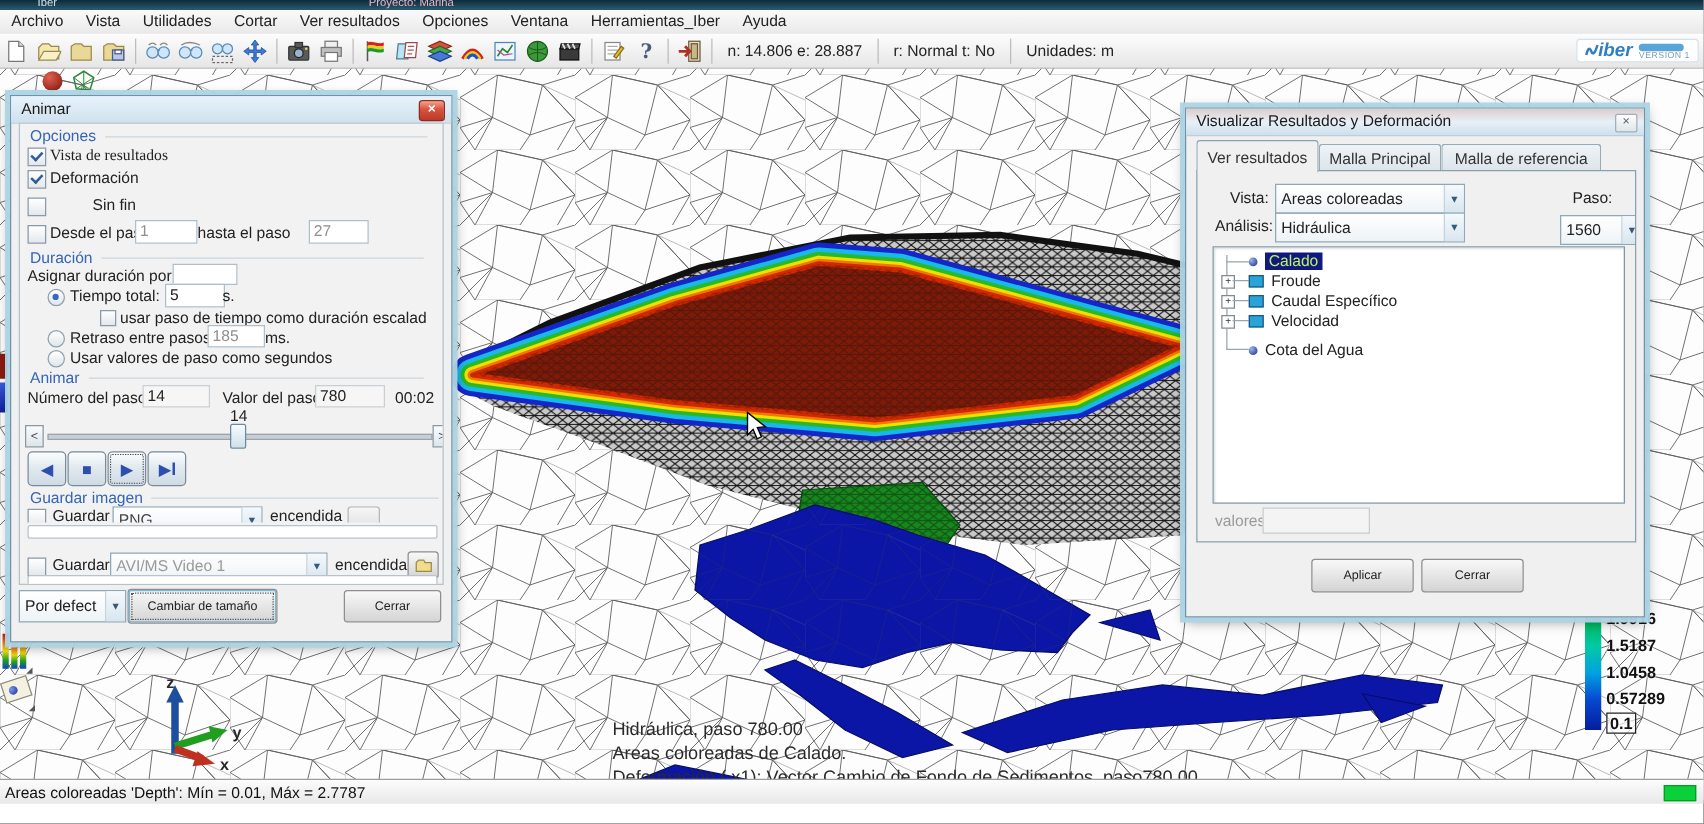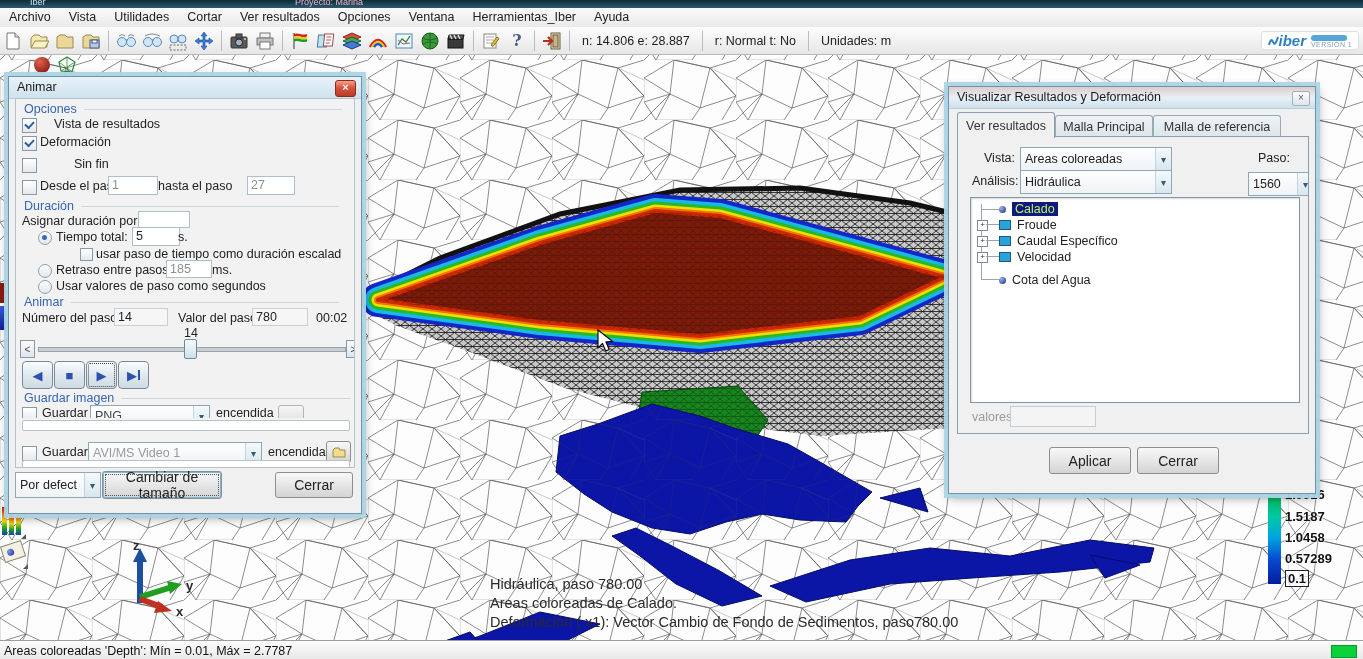--- a/index.html
+++ b/index.html
@@ -18,21 +18,21 @@
   .ti{width:24px;height:24px;display:inline-flex;align-items:center;justify-content:center;margin:0 1px;}
   .tsep{width:1px;height:20px;background:#bcbcbc;margin:0 4px;}
   .tb-text{font-size:12.5px;color:#222;padding:0 8px;white-space:nowrap;}
   .logo-box{margin-left:auto;margin-right:4px;background:#fff;border:1px solid #d5e2ec;border-radius:3px;
             padding:1px 6px;display:flex;align-items:flex-end;gap:5px;}
   .logo-iber{color:#2f7fc1;font-weight:bold;font-style:italic;font-size:15px;line-height:15px;}
   .logo-ver{display:flex;flex-direction:column;align-items:flex-start;}
   .logo-pill{width:36px;height:6px;border-radius:3px;background:#58a6d8;}
   .logo-vtext{font-size:7px;color:#7d9cb5;letter-spacing:.4px;}
   
-  .statusbar{left:0;top:640px;width:1363px;height:19px;background:linear-gradient(#fcfcfc,#e8e8e8);
+  .statusbar{left:0;top:623px;width:1363px;height:19px;background:linear-gradient(#fcfcfc,#e8e8e8);
              border-top:1px solid #9e9e9e;z-index:6;display:flex;align-items:center;}
   .statusbar span{padding-left:4px;font-size:12.5px;color:#111;}
   .status-chip{position:absolute;right:6px;top:4px;width:20px;height:11px;background:#0ad03a;border:1px solid #089a2a;}
   
   .dialog{background:#f0f0f0;border:1px solid #6f93a8;box-shadow:0 0 0 4px rgba(173,212,228,.95),1px 3px 10px rgba(0,0,0,.45);z-index:5;}
   .dlg-title{position:absolute;left:0;top:0;right:0;height:21px;background:linear-gradient(#e8f2fa,#cfe2ef);
              border-bottom:1px solid #b9cfdd;font-size:12.5px;color:#1a1a1a;line-height:21px;padding-left:8px;}
   .close-red{position:absolute;width:19px;height:15px;border-radius:3px;background:linear-gradient(#f5a088,#d9513d 45%,#b93c28);
              border:1px solid #8e2a1a;color:#fff;font-size:11px;line-height:13px;text-align:center;font-weight:bold;}
   .close-gray{position:absolute;width:16px;height:13px;border-radius:2px;background:linear-gradient(#fdfdfd,#dfe5ea);
@@ -48,21 +48,21 @@
   .radio.sel::after{content:"";position:absolute;left:3px;top:3px;width:5px;height:5px;border-radius:50%;background:#3a66c8;}
   .tfield{position:absolute;border:1px solid #aebfcb;background:#fff;font-size:12.5px;color:#8f8f8f;padding:0 3px;
           overflow:hidden;white-space:nowrap;}
   .tfield.dark{color:#222;}
   .combo{position:absolute;border:1px solid #8fa8b8;background:linear-gradient(#fff,#eef3f6);font-size:12.5px;color:#444;
          display:flex;align-items:center;}
   .combo .cval{flex:1;padding:0 4px;overflow:hidden;white-space:nowrap;}
   .combo .carw{width:15px;text-align:center;color:#365a7a;font-size:10px;border-left:1px solid #c3d2dc;
                background:linear-gradient(#f4f9fc,#d8e6ef);align-self:stretch;display:flex;align-items:center;justify-content:center;}
   .w7btn{position:absolute;background:linear-gradient(#f8f8f8,#e8e8e8 45%,#d4d4d4);border:1px solid #8e8e8e;border-radius:3px;
-         font-size:14px;color:#222;text-align:center;display:flex;align-items:center;justify-content:center;}
+         font-size:10px;color:#222;text-align:center;display:flex;align-items:center;justify-content:center;}
   .w7btn.focus{outline:1px dotted #555;outline-offset:-4px;box-shadow:0 0 0 1px #7ab8da inset;}
   .hscroll{position:absolute;height:9px;background:#fff;border:1px solid #b8c2ca;border-radius:2px;}
   .groupbox{position:absolute;border:1px solid #b4c2cc;background:#f2f2f2;overflow:hidden;}
   
   .pbtn{position:absolute;width:29px;height:26px;border:1px solid #7a8a9a;border-radius:4px;
         background:linear-gradient(#fbfdfe,#dfe8ee 50%,#cfdbe4);display:flex;align-items:center;justify-content:center;
         color:#2d4fae;font-size:13px;}
   .pbtn.focus{outline:1px dotted #444;outline-offset:-3px;}
   
   .sld-track{position:absolute;height:3px;background:#c8ced4;border:1px solid #9aa4ac;}
@@ -382,21 +382,21 @@
 <div class="abs dialog" style="left:8px;top:76px;width:352px;height:436px;">
   <div class="dlg-title">Animar</div>
   <div class="close-red" style="right:5px;top:3px;">×</div>
 
   <div class="groupbox" style="left:6px;top:21px;width:338px;height:368px;">
     <div class="sect" style="left:8px;top:3px;--lw:258px;">
           <span>Opciones</span>
         </div>
 
     <span class="cb checked" style="left:6px;top:19px;"></span>
-    <span class="lbl" style="left:38px;top:18px;">Vista de resultados</span>
+    <span class="lbl" style="left:24px;top:18px;font-family:Liberation Serif, serif;">Vista de resultados</span>
 
     <span class="cb checked" style="left:6px;top:37px;"></span>
     <span class="lbl" style="left:24px;top:36px;">Deformación</span>
 
     <span class="cb" style="left:6px;top:59px;"></span>
     <span class="lbl" style="left:24px;top:58px;margin-left:34px;">Sin fin</span>
 
     <span class="cb" style="left:6px;top:81px;"></span>
     <span class="lbl" style="left:24px;top:80px;">Desde el paso</span>
     <div class="tfield" style="left:92px;top:77px;width:42px;height:17px;line-height:17px;">1</div>

